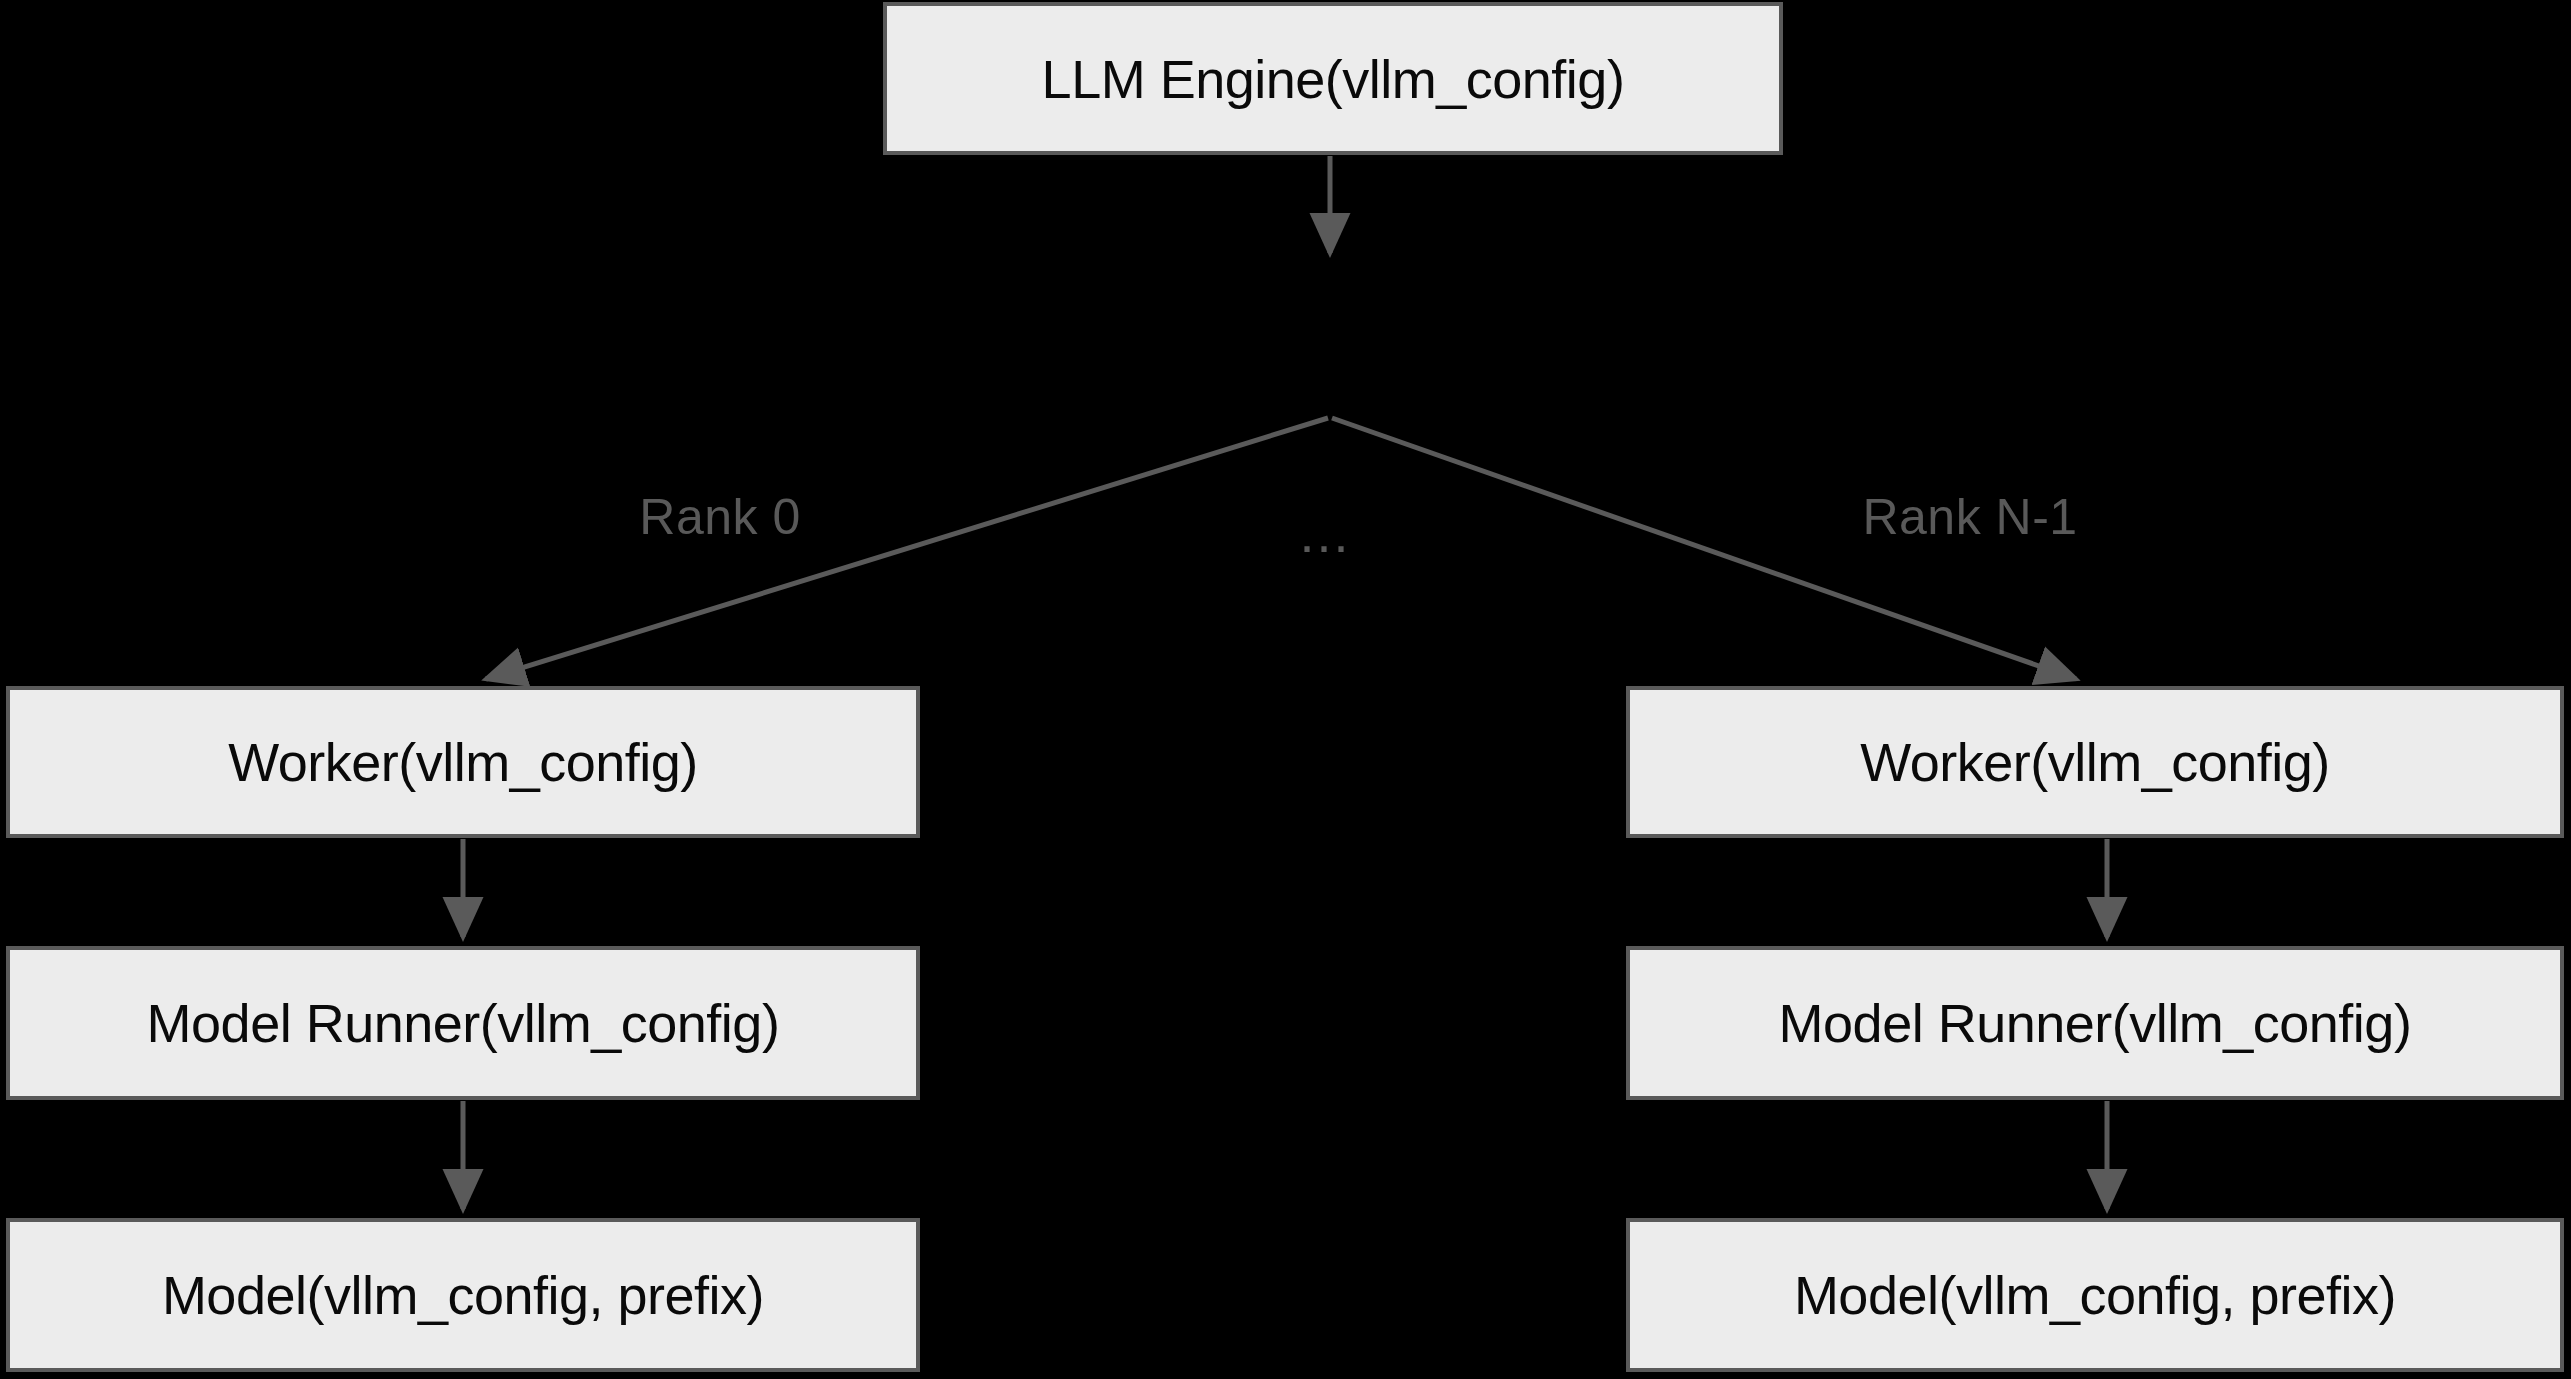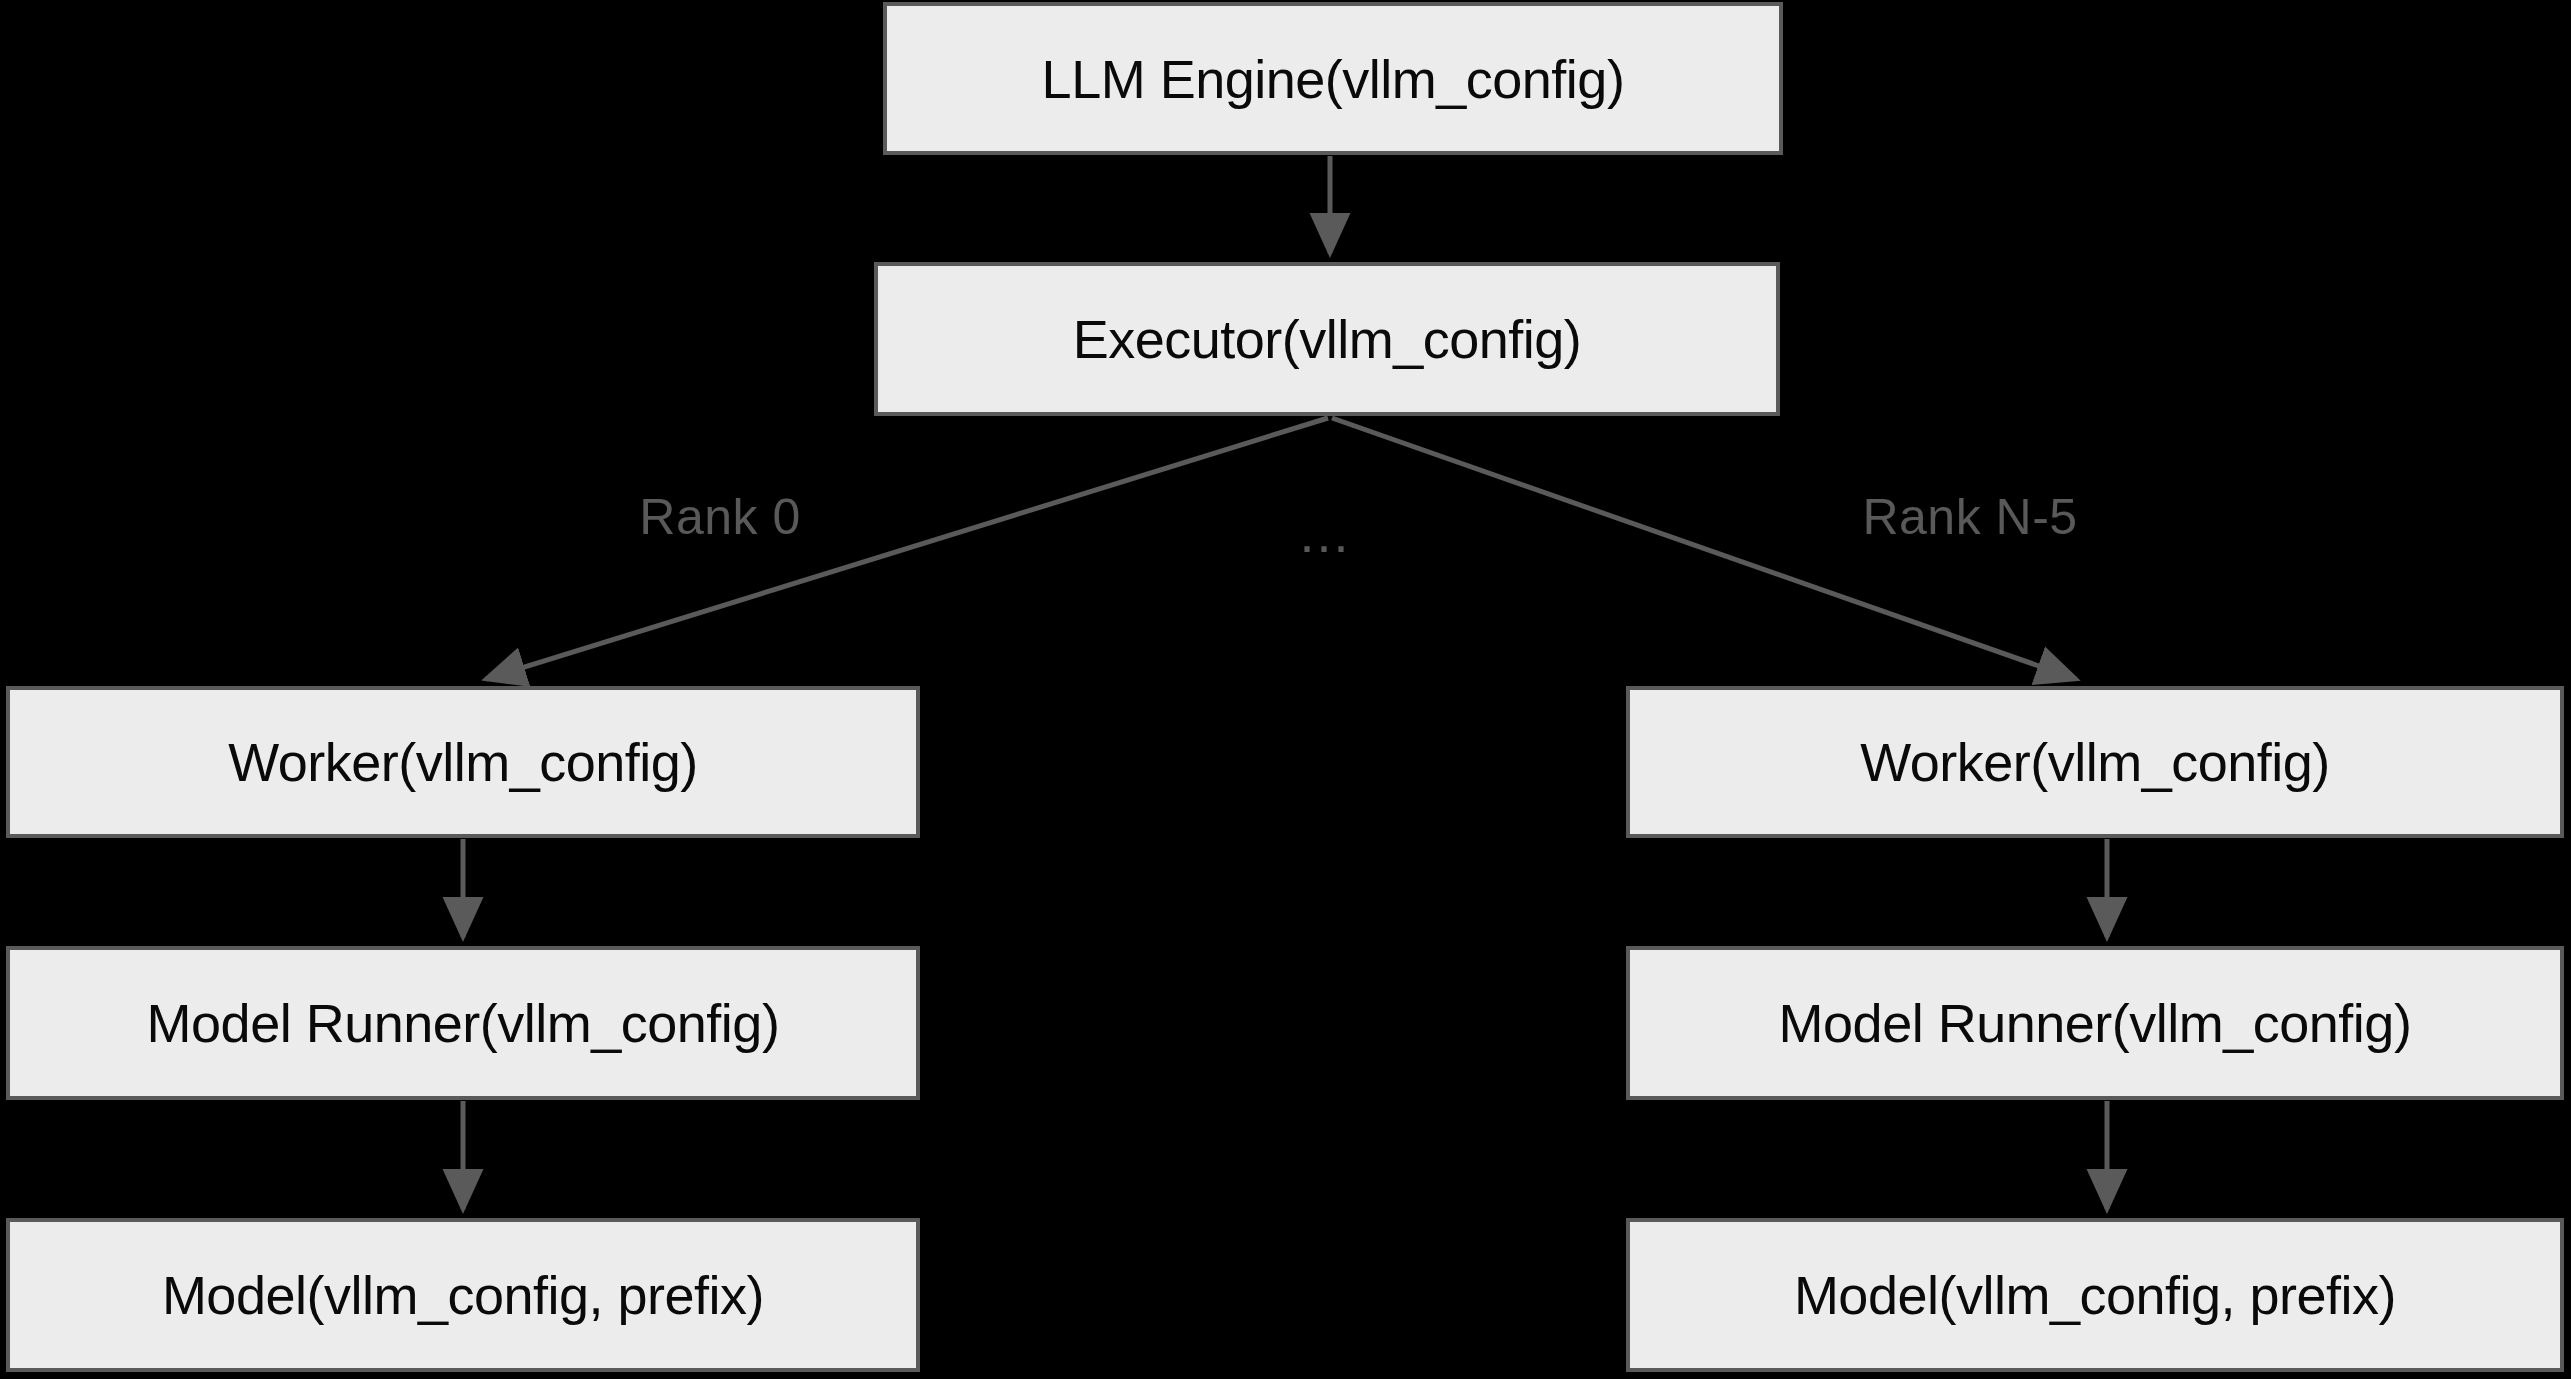--- a/index.html
+++ b/index.html
@@ -111,23 +111,20 @@
 
     <g>
       <line x1="2107" y1="1101" x2="2107" y2="1209" stroke="#5a5a5a" stroke-width="5" marker-end="url(#arrowhead)"></line>
     </g>
   </svg>
 
   <div class="node" id="node-llm-engine">
     <span class="node-label">LLM Engine(vllm_config)</span>
   </div>
 
-  <div class="node" id="node-executor">
-    <span class="node-label">Executor(vllm_config)</span>
-  </div>
 
   <div class="node" id="node-worker-0">
     <span class="node-label">Worker(vllm_config)</span>
   </div>
 
   <div class="node" id="node-runner-0">
     <span class="node-label">Model Runner(vllm_config)</span>
   </div>
 
   <div class="node" id="node-model-0">
@@ -143,15 +140,15 @@
   </div>
 
   <div class="node" id="node-model-n">
     <span class="node-label">Model(vllm_config, prefix)</span>
   </div>
 
   <span class="edge-label" id="label-rank-0">Rank 0</span>
 
   <span class="edge-label dots" id="label-ellipsis">...</span>
 
-  <span class="edge-label" id="label-rank-n">Rank N-5</span>
+  <span class="edge-label" id="label-rank-n">Rank N-1</span>
 
 </div>
 
 </body></html>

